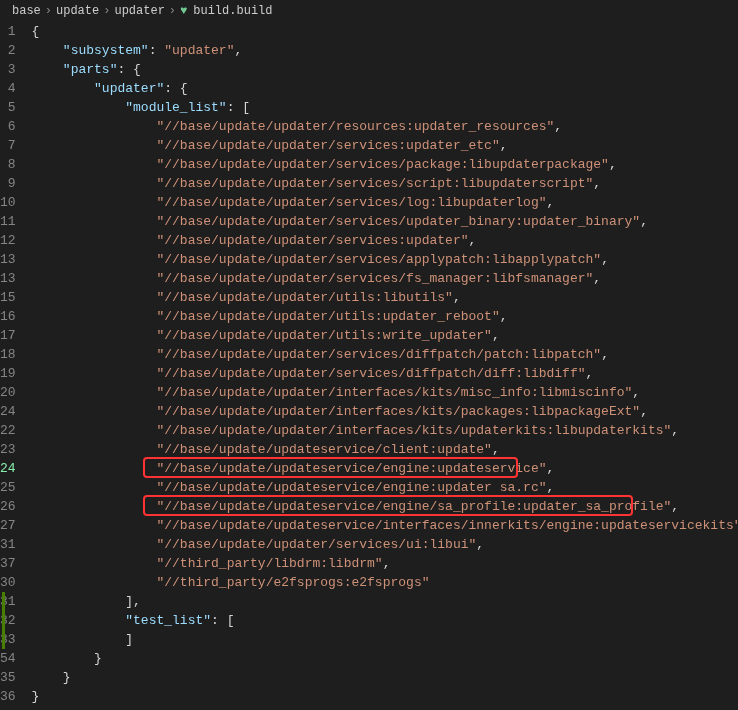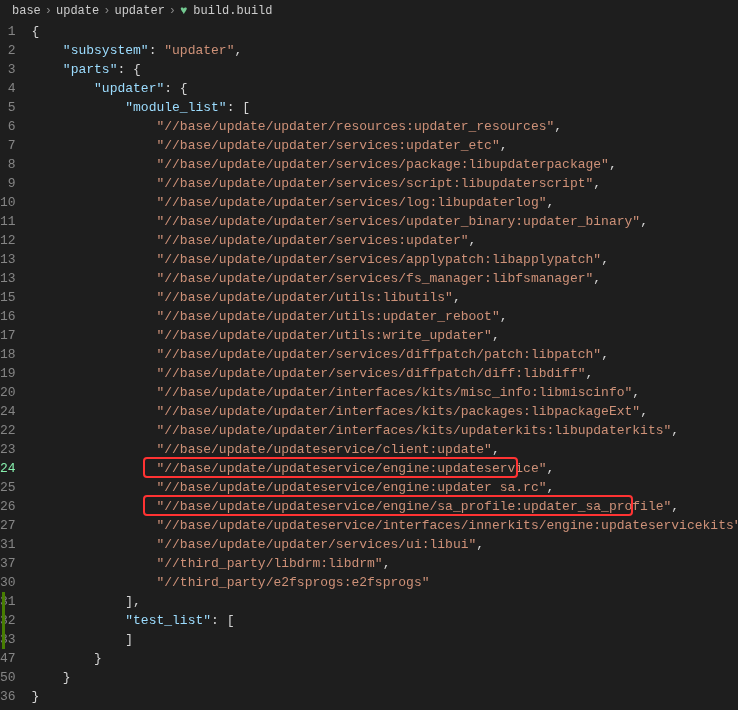--- a/index.html
+++ b/index.html
@@ -109,22 +109,22 @@
       <div class="line-num active">24</div>
       <div class="line-num">25</div>
       <div class="line-num">26</div>
       <div class="line-num">27</div>
       <div class="line-num">31</div>
       <div class="line-num">37</div>
       <div class="line-num">30</div>
       <div class="line-num">31</div>
       <div class="line-num">32</div>
       <div class="line-num">33</div>
-      <div class="line-num">47</div>
-      <div class="line-num">50</div>
+      <div class="line-num">54</div>
+      <div class="line-num">35</div>
       <div class="line-num">36</div>
       <div class="mod-bar" style="top: 570px; height: 57px;"></div>
     </div>
   <div class="code" id="code">
       <div class="code-line"><span class="p">{</span></div>
       <div class="code-line">    <span class="k">"subsystem"</span><span class="p">: </span><span class="s">"updater"</span><span class="p">,</span></div>
       <div class="code-line">    <span class="k">"parts"</span><span class="p">: {</span></div>
       <div class="code-line">        <span class="k">"updater"</span><span class="p">: {</span></div>
       <div class="code-line">            <span class="k">"module_list"</span><span class="p">: [</span></div>
       <div class="code-line">                <span class="s">"//base/update/updater/resources:updater_resources"</span><span class="p">,</span></div>

